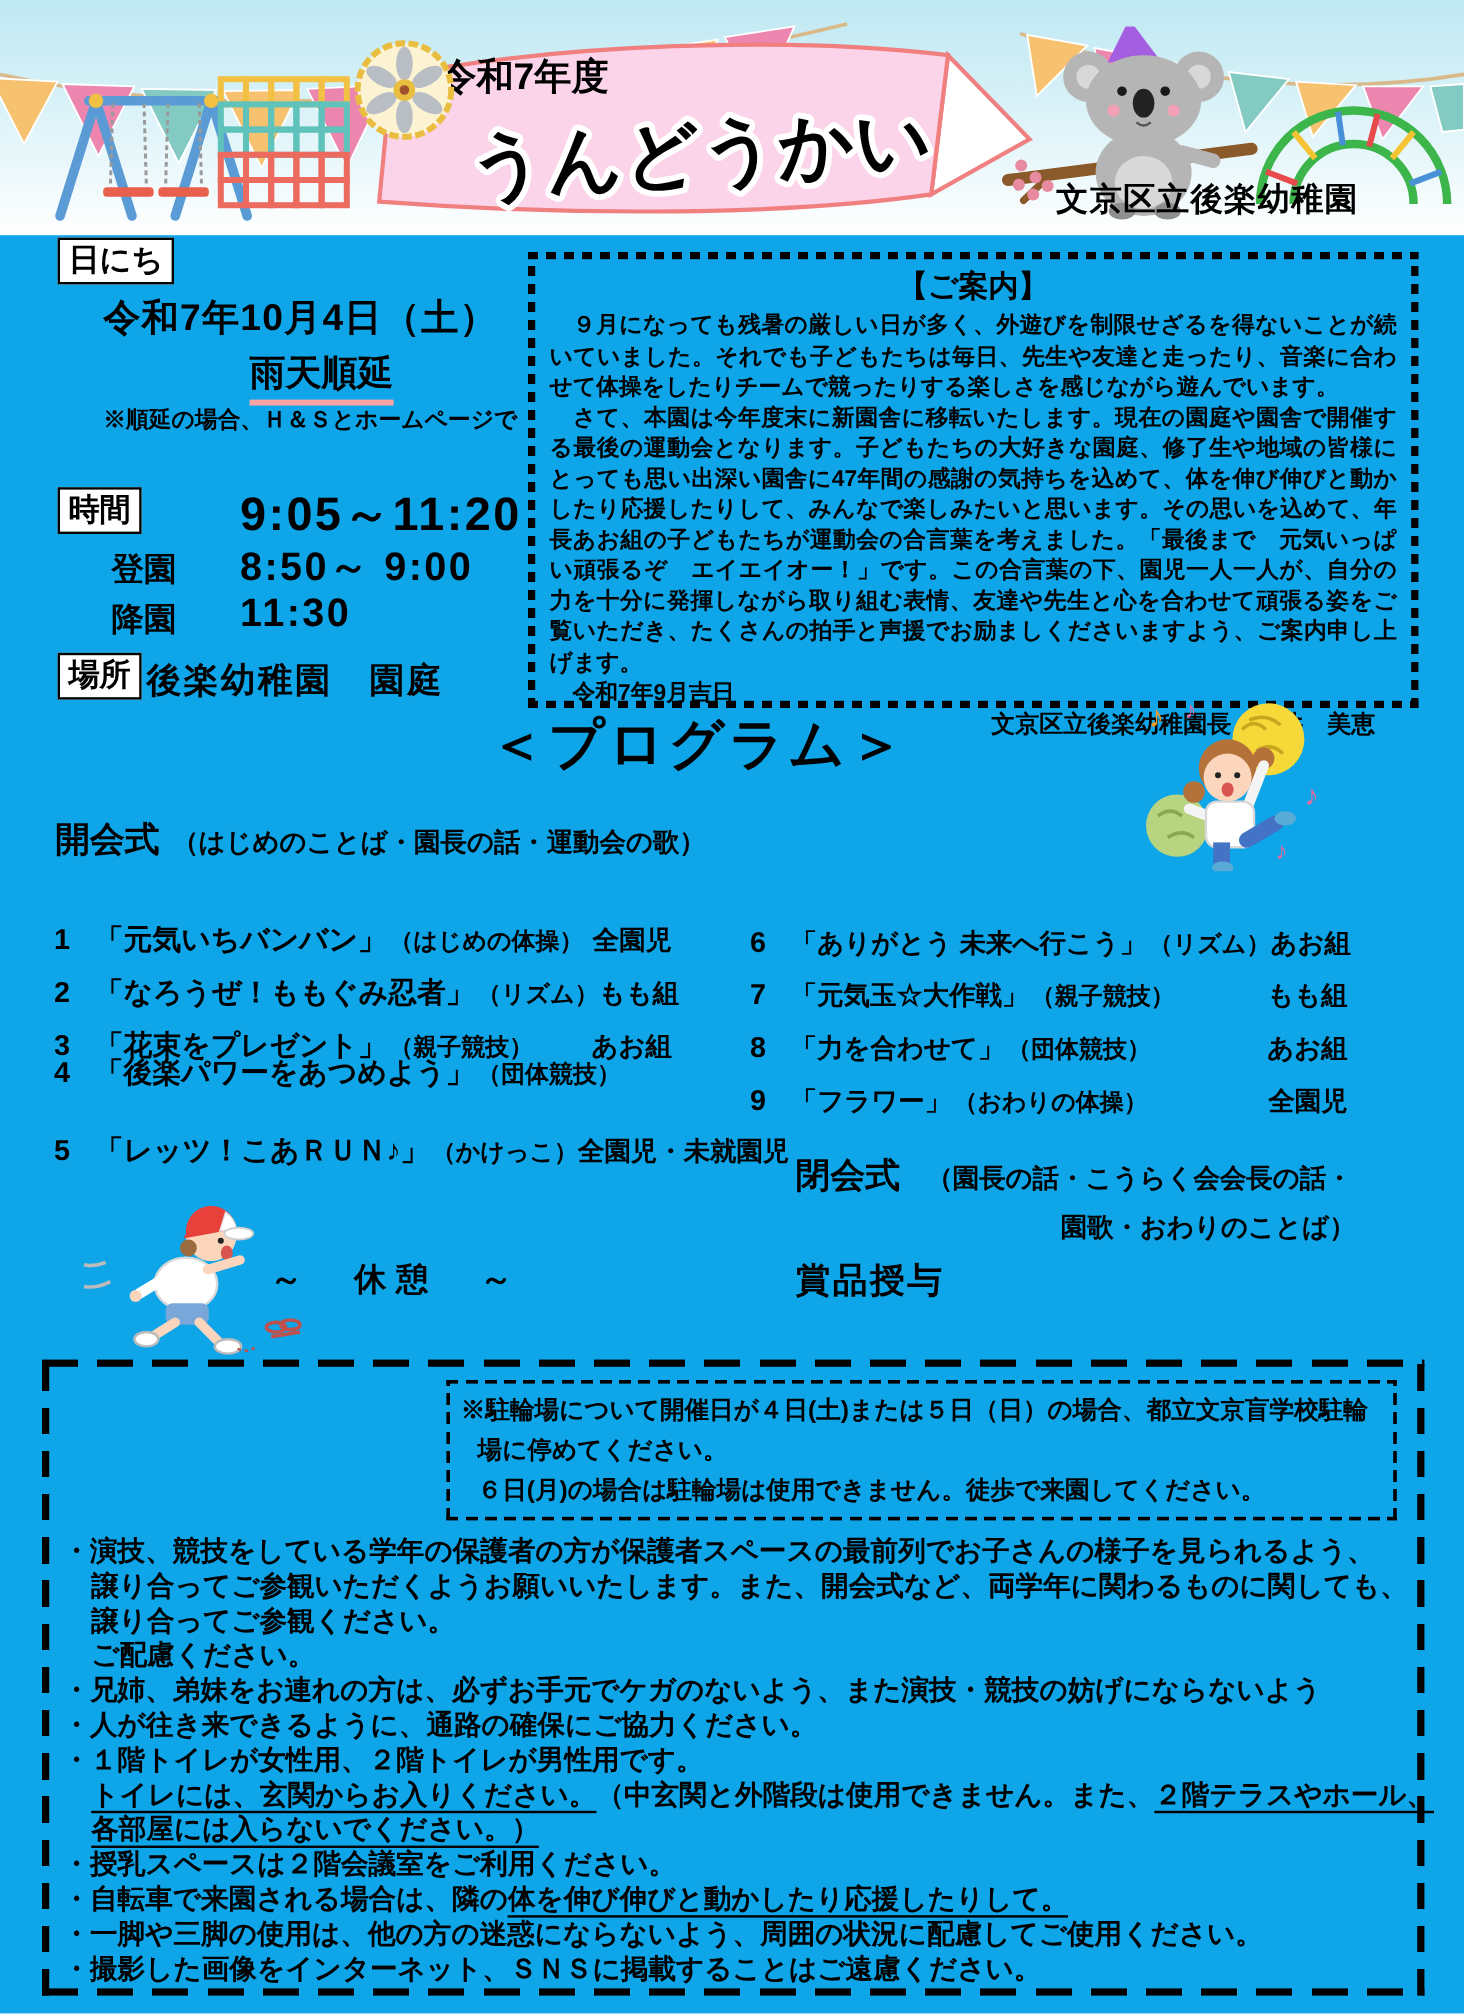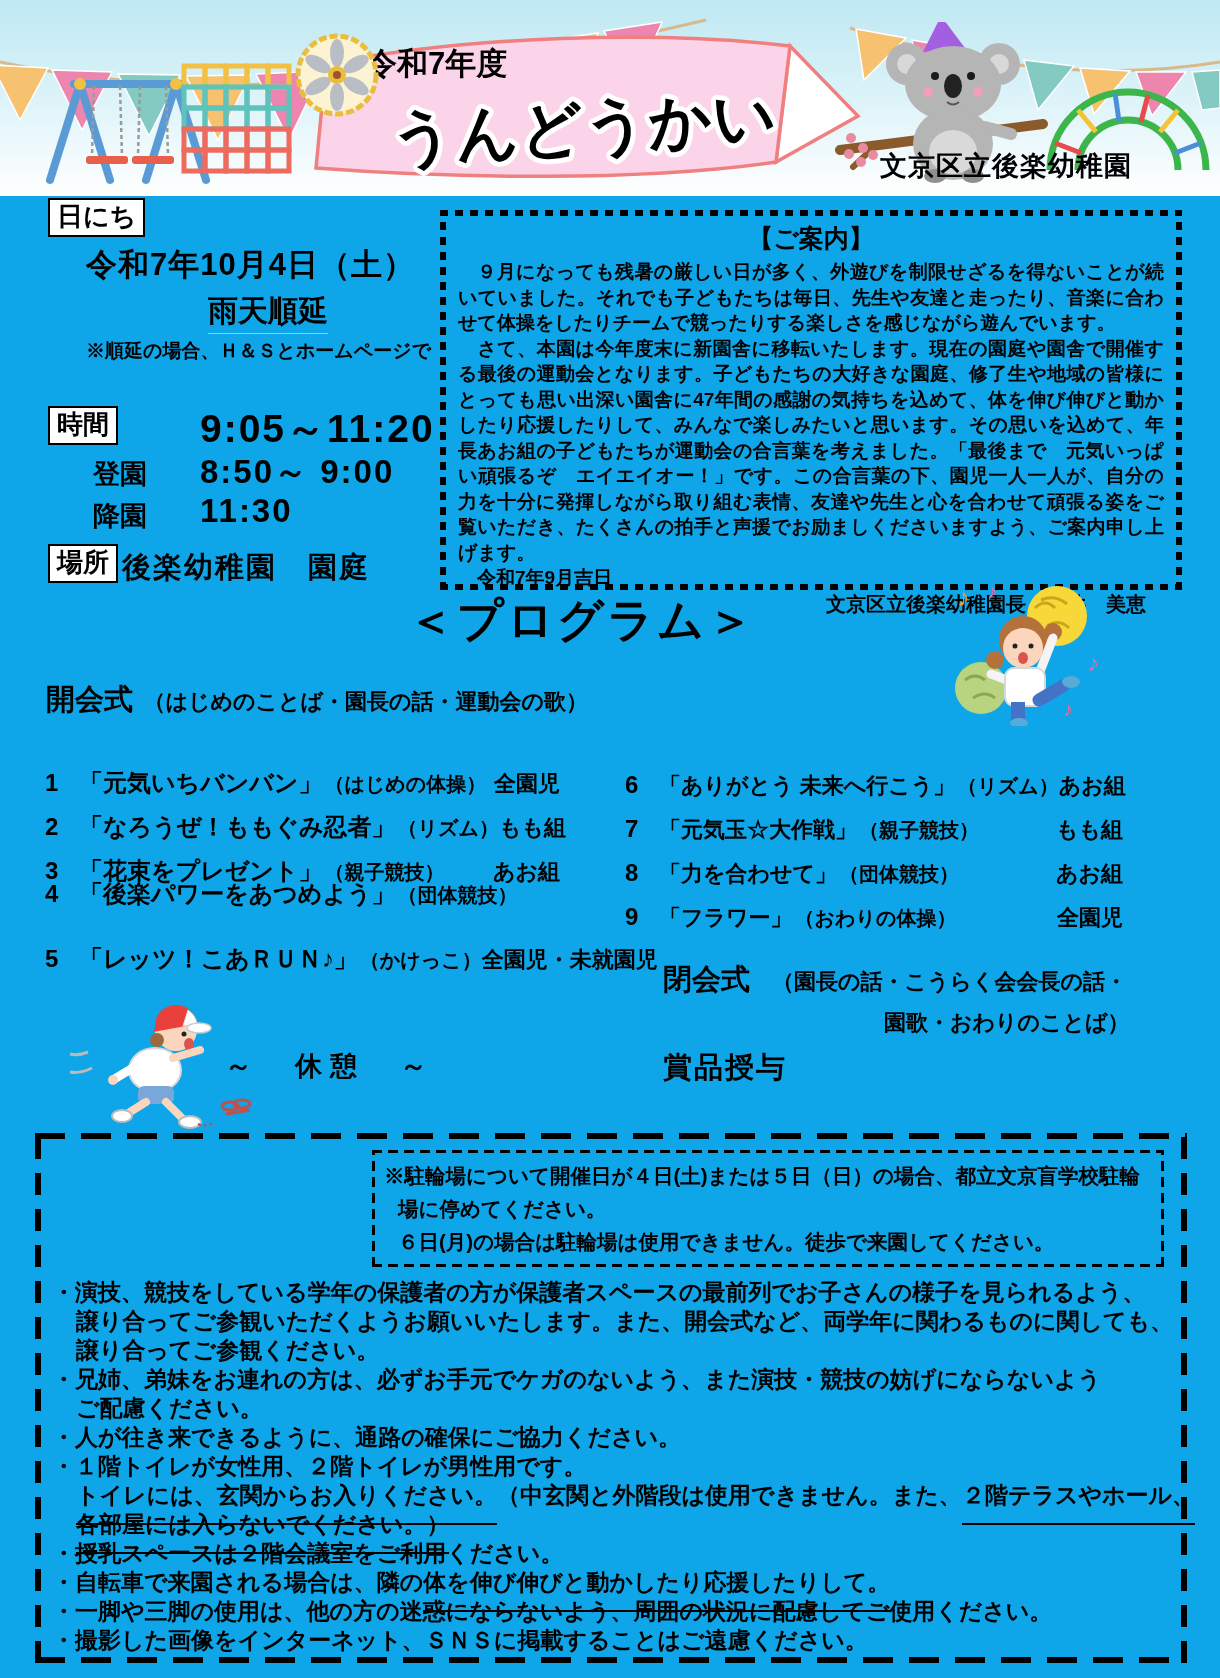--- a/index.html
+++ b/index.html
@@ -11,21 +11,21 @@
   
   .header{position:absolute;left:0;top:0;width:1220px;height:196px;
           background:linear-gradient(#bfe8f3 0%,#d9f2f8 45%,#ffffff 100%);}
   .school{position:absolute;left:880px;top:148px;font-size:27px;font-weight:bold;letter-spacing:1px;}
 
   
   .label-box{position:absolute;border:2px solid #000;padding:1px 7px 3px 7px;
              font-size:26px;font-weight:bold;background:#fff;line-height:1.2;}
   .date-value{position:absolute;left:86px;top:244px;font-size:31px;font-weight:bold;letter-spacing:1px;}
   .rain{position:absolute;left:208px;top:291px;font-size:30px;font-weight:bold;
-        border-bottom:1px solid #fca5a5;padding-bottom:1px;}
+        border-bottom:5px solid #fca5a5;padding-bottom:1px;}
   .rain-note{position:absolute;left:86px;top:336px;font-size:19px;font-weight:bold;line-height:1.55;white-space:nowrap;}
   .rain-note .rn2{padding-left:18px;}
   .time-main{position:absolute;left:200px;top:402px;font-size:39px;font-weight:bold;letter-spacing:2px;}
   .sub-label{position:absolute;font-size:27px;font-weight:bold;}
   .sub-value{position:absolute;font-size:33px;font-weight:bold;letter-spacing:2px;}
   .place-value{position:absolute;left:122px;top:548px;font-size:29px;font-weight:bold;letter-spacing:2px;}
 
   
   .guide-box{position:absolute;left:440px;top:210px;width:742px;height:380px;
              padding:10px 18px;box-sizing:border-box;}
@@ -76,21 +76,21 @@
     background:
       repeating-linear-gradient(90deg,#000 0 10px,transparent 10px 16px) left top/100% 3px no-repeat,
       repeating-linear-gradient(90deg,#000 0 10px,transparent 10px 16px) left bottom/100% 3px no-repeat,
       repeating-linear-gradient(0deg,#000 0 10px,transparent 10px 16px) left top/3px 100% no-repeat,
       repeating-linear-gradient(0deg,#000 0 10px,transparent 10px 16px) right top/3px 100% no-repeat;}
   .bike-box .indent-1{padding-left:14px;}
   .request-title{position:absolute;left:58px;top:1178px;font-size:37px;font-weight:bold;}
   .bullets{position:absolute;left:52px;top:1278px;width:1132px;font-size:23px;font-weight:600;line-height:29px;}
   .bullets .bline{white-space:nowrap;height:29px;}
   .bullets .indent-1{padding-left:24px;}
-  .ul{border-bottom:2px solid #000;padding-bottom:15px;margin-top:20px;}
+  .ul{border-bottom:2px solid #000;padding-bottom:1px;margin-top:20px;}
 </style>
 </head>
 <body>
 
 <div class="page">
 
   <div class="header">
 
     <svg class="abs" style="left:0;top:12px" width="710" height="140" viewBox="0 0 710 140">
       <path d="M0,50 C220,98 480,62 706,8" fill="none" stroke="#d9b98a" stroke-width="3"></path>
@@ -412,22 +412,22 @@
   <div class="request-box"></div>
   <div class="bike-box">
       <div class="bline indent-0"><span>※駐輪場について開催日が４日(土)または５日（日）の場合、都立文京盲学校駐輪</span></div>
       <div class="bline indent-1"><span>場に停めてください。</span></div>
       <div class="bline indent-1"><span>６日(月)の場合は駐輪場は使用できません。徒歩で来園してください。</span></div>
     </div>
   <div class="bullets">
       <div class="bline indent-0"><span>・演技、競技をしている学年の保護者の方が保護者スペースの最前列でお子さんの様子を見られるよう、</span></div>
       <div class="bline indent-1"><span>譲り合ってご参観いただくようお願いいたします。また、開会式など、両学年に関わるものに関しても、</span></div>
       <div class="bline indent-1"><span>譲り合ってご参観ください。</span></div>
+      <div class="bline indent-1"><span>ご配慮ください。</span></div>
       <div class="bline indent-0"><span>・兄姉、弟妹をお連れの方は、必ずお手元でケガのないよう、また演技・競技の妨げにならないよう</span></div>
-      <div class="bline indent-1"><span>ご配慮ください。</span></div>
       <div class="bline indent-0"><span>・人が往き来できるように、通路の確保にご協力ください。</span></div>
       <div class="bline indent-0"><span>・１階トイレが女性用、２階トイレが男性用です。</span></div>
       <div class="bline indent-1"><span class="ul">トイレには、玄関からお入りください。</span><span>（中玄関と外階段は使用できません。また、</span><span class="ul">２階テラスやホール、</span></div>
       <div class="bline indent-1"><span class="ul">各部屋には入らないでください。）</span></div>
       <div class="bline indent-0"><span>・授乳スペースは２階会議室をご利用ください。</span></div>
       <div class="bline indent-0"><span>・自転車で来園される場合は、隣の</span><span class="ul">体を伸び伸びと動かしたり応援したりして。</span></div>
       <div class="bline indent-0"><span>・一脚や三脚の使用は、他の方の迷惑にならないよう、周囲の状況に配慮してご使用ください。</span></div>
       <div class="bline indent-0"><span>・撮影した画像をインターネット、ＳＮＳに掲載することはご遠慮ください。</span></div>
     </div>
 

